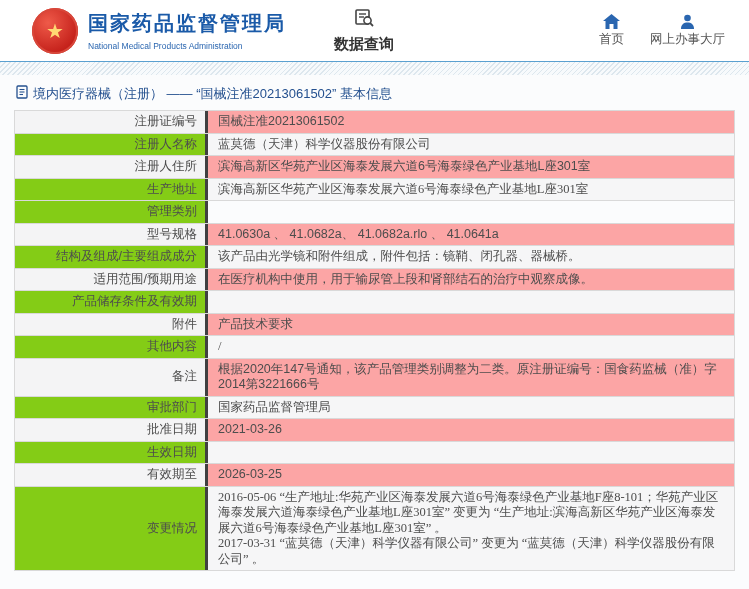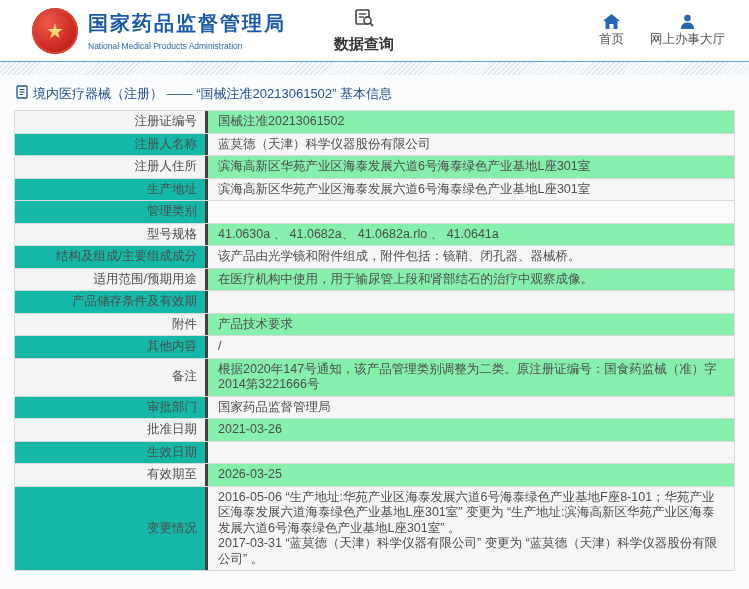--- a/index.html
+++ b/index.html
@@ -47,23 +47,23 @@
   
   .table-wrap { margin:0 14px; border:1px solid #d9d9d9; border-bottom:none; }
   .trow { display:flex; border-bottom:1px solid #d9d9d9; min-height:22px; }
   .tlabel-cell {
     width:193px; flex:0 0 193px;
     background:#f4f4f5;
     border-right:3px solid #404040;
     display:flex; align-items:center; justify-content:flex-end; gap:4px;
     text-align:right; padding:3px 8px;
   }
-  .tvalue-cell { flex:1; background:#86efac; padding:3px 10px; display:flex; align-items:center; }
-  .trow.alt .tlabel-cell { background:#14b8a6;align-items:center; }
-  .trow.alt .tvalue-cell { background:#f6f6f7; }
+  .tvalue-cell { flex:1; background:#fca5a5; padding:3px 10px; display:flex; align-items:center; }
+  .trow.alt .tlabel-cell { background:#84cc16;align-items:center; }
+  .trow.alt .tvalue-cell { background:#f6f6f7;font-family:Liberation Serif, serif; }
   .tvalue-cell span { white-space:pre-line; line-height:15.5px; }
   .tlabel-cell span { line-height:15.5px; }
 </style>
 </head>
 <body>
 
 <div class="header">
   <div class="brand">
     <div class="emblem">★</div>
     <div class="brand-text">

